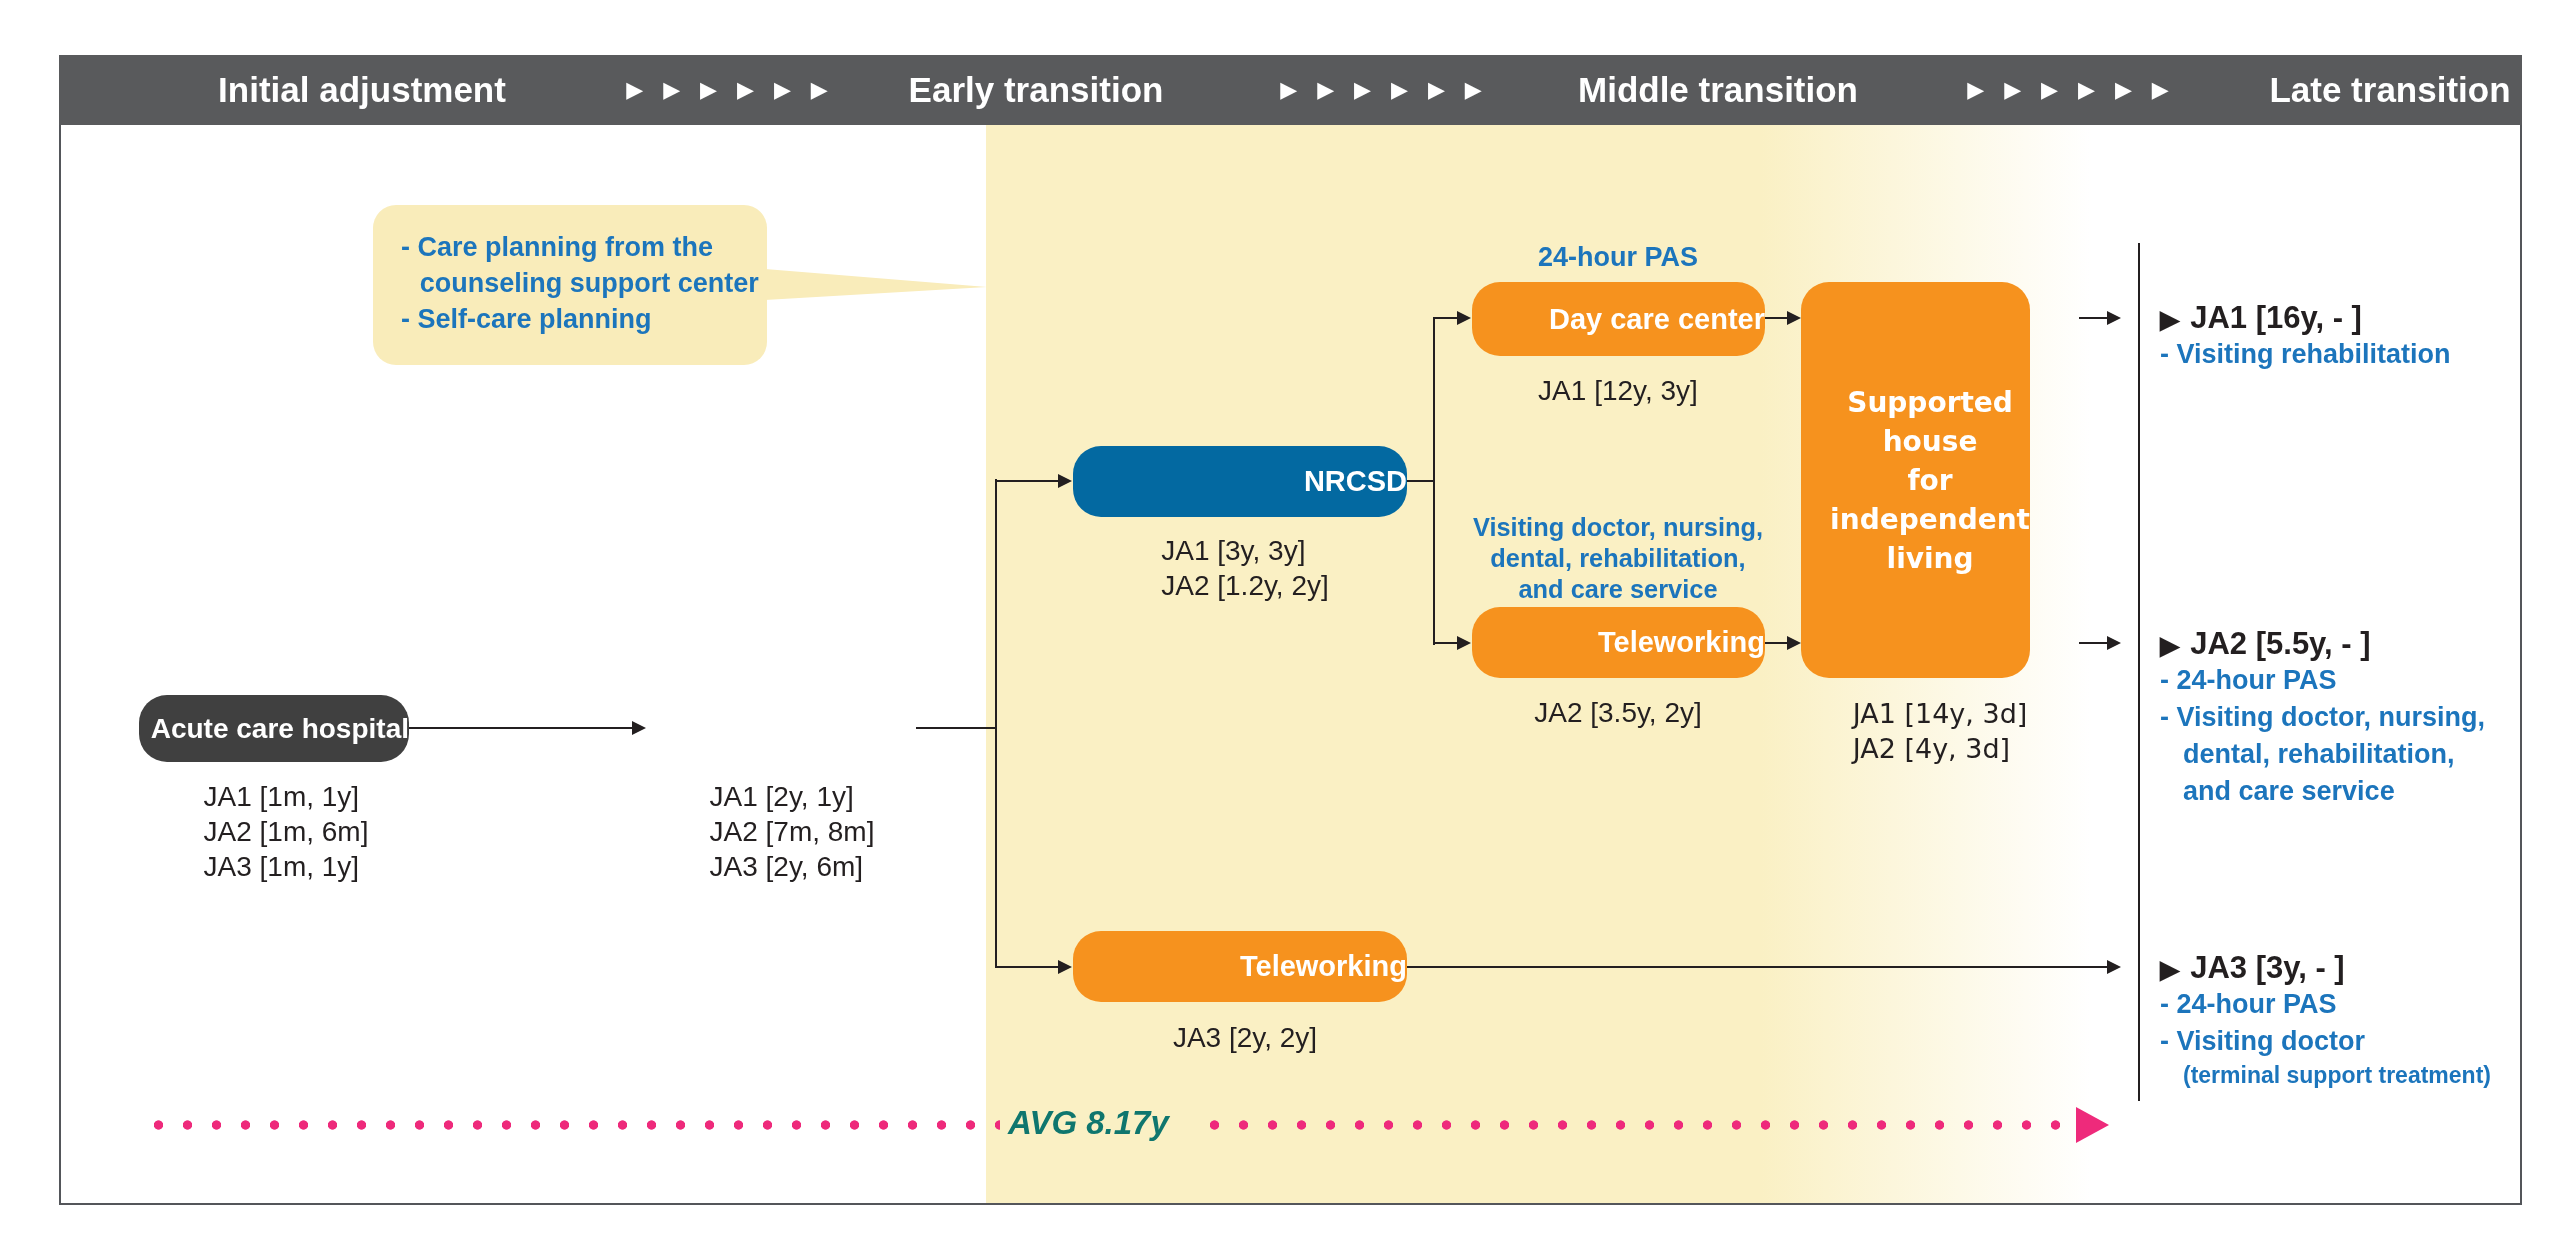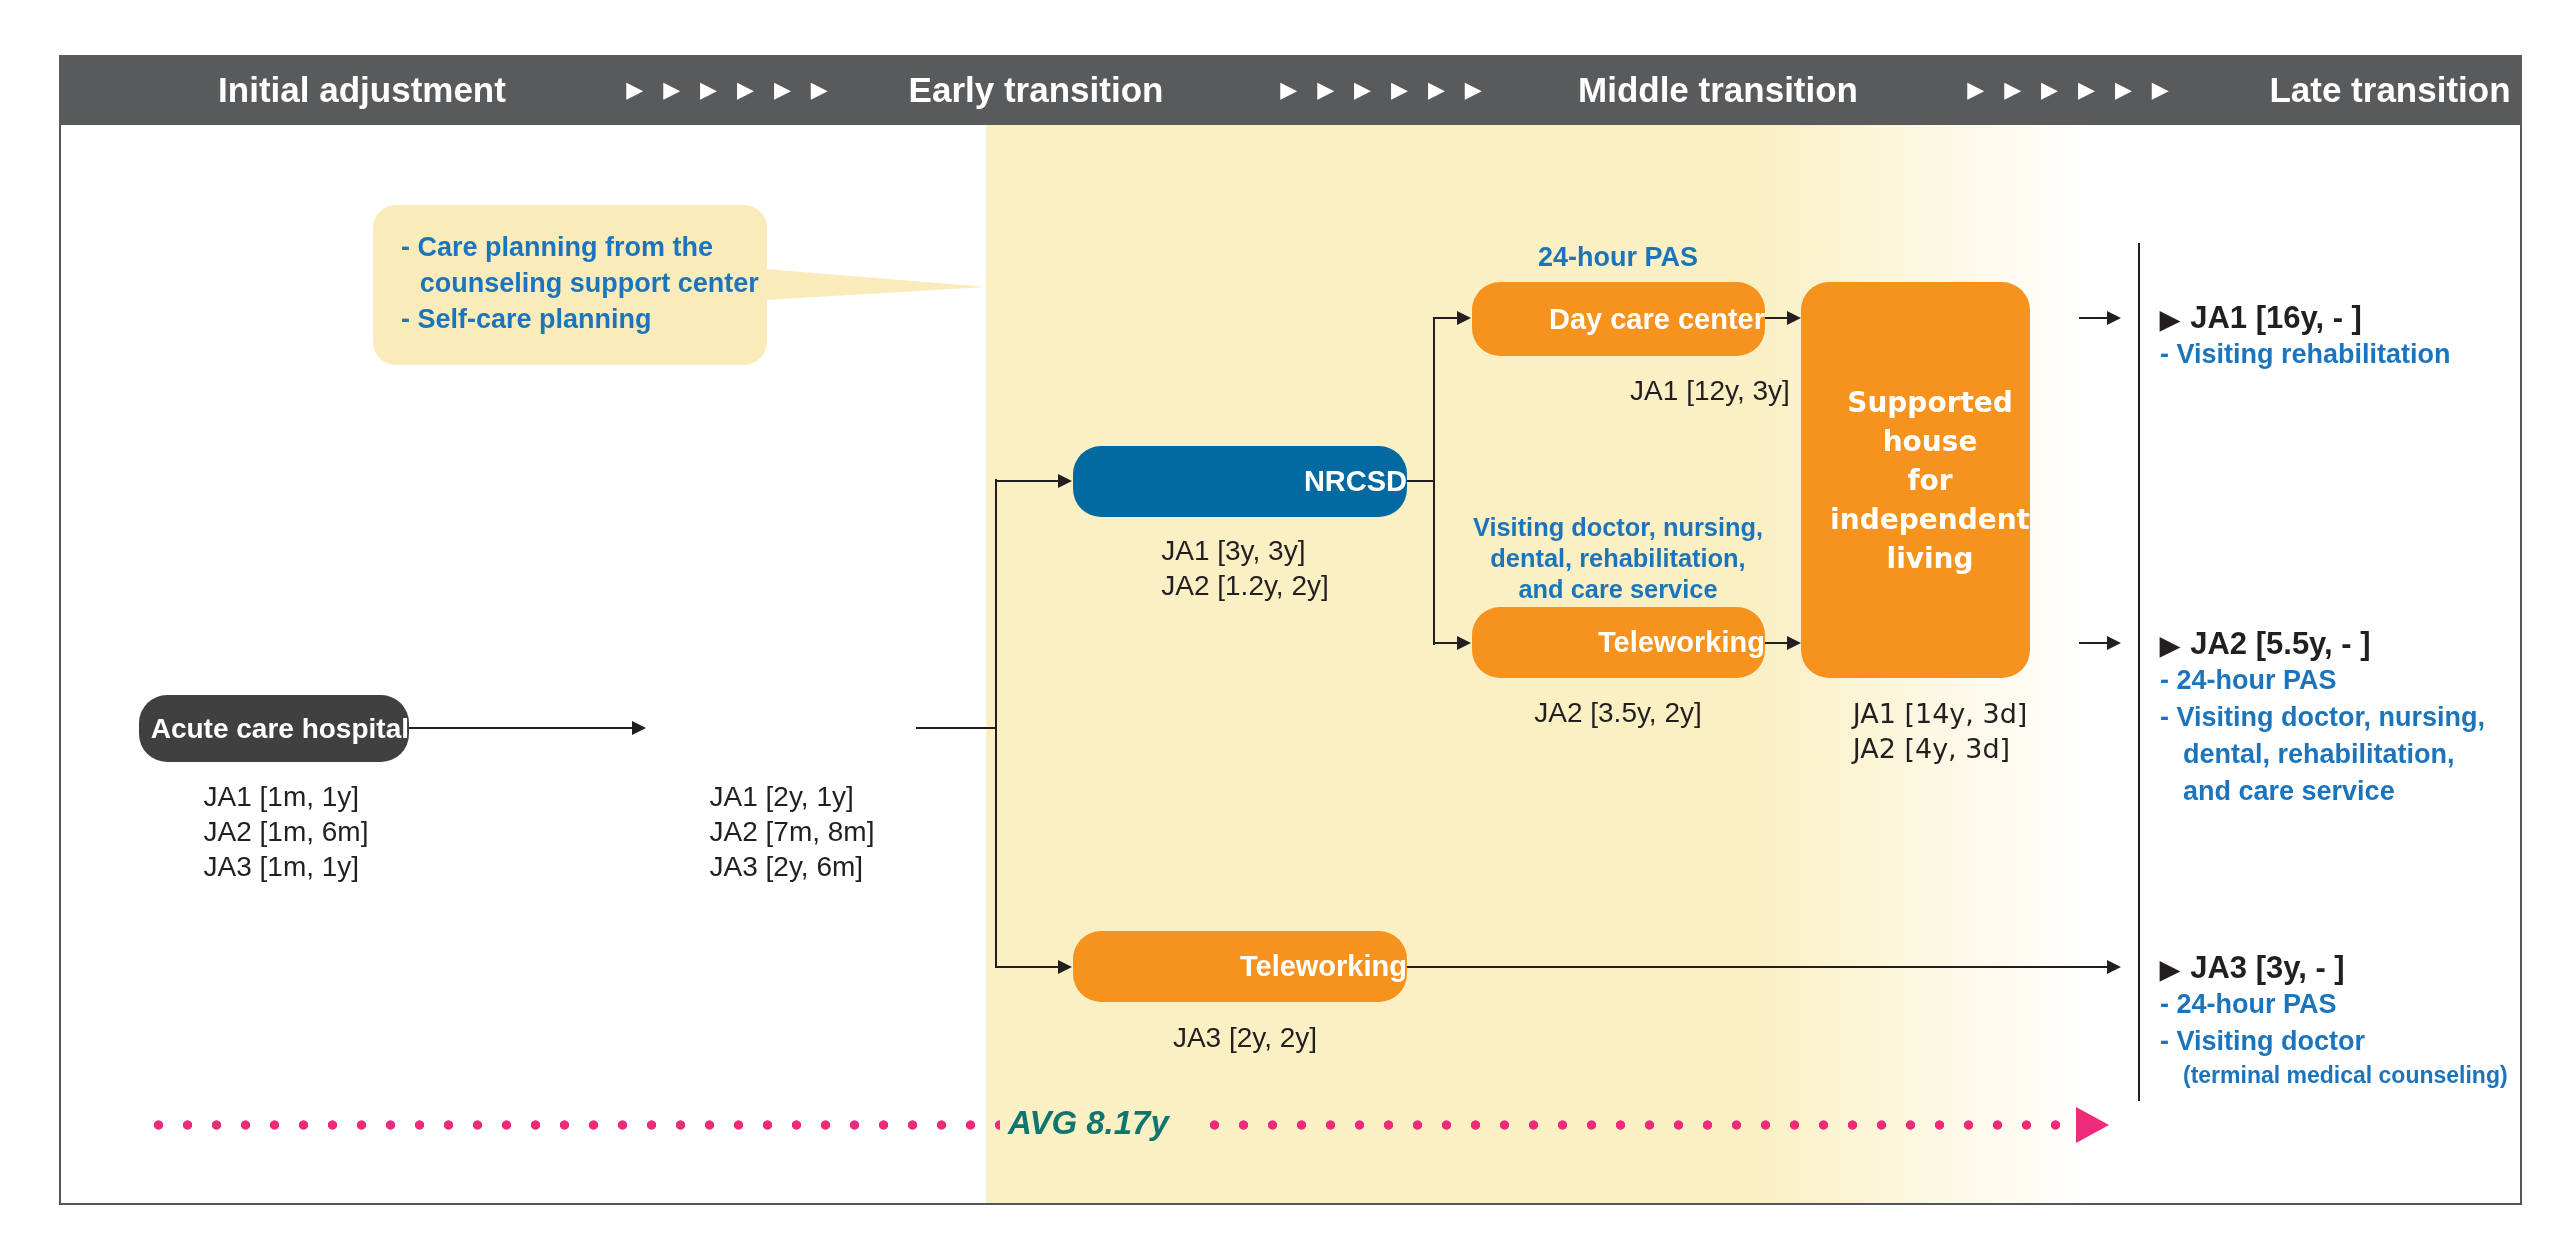--- a/index.html
+++ b/index.html
@@ -104,21 +104,21 @@
   </div>
   <div class="note" style="left:1245px;top:533px;">
     <div>JA1 [3y, 3y]</div>
     <div>JA2 [1.2y, 2y]</div>
   </div>
 
   <div class="bluetag" style="left:1618px;top:242px;font-size:27px;">24-hour PAS</div>
   <div class="box orange" style="left:1472px;top:282px;width:293px;height:74px;font-size:29px;">
     <span>Day care center</span>
   </div>
-  <div class="note center" style="left:1710px;top:373px;">
+  <div class="note center" style="left:1618px;top:373px;">
     <div>JA1 [12y, 3y]</div>
   </div>
 
   <div class="bluetag" style="left:1618px;top:512px;font-size:25.4px;line-height:31px;">
     <div>Visiting doctor, nursing,</div>
     <div>dental, rehabilitation,</div>
     <div>and care service</div>
   </div>
   <div class="box orange" style="left:1472px;top:607px;width:293px;height:71px;font-size:29px;">
     <span>Teleworking</span>
@@ -185,21 +185,21 @@
     <div class="oitem">- 24-hour PAS</div>
     <div class="oitem">- Visiting doctor, nursing,</div>
     <div class="oitem ind">dental, rehabilitation,</div>
     <div class="oitem ind">and care service</div>
   </div>
 
   <div class="outcome" style="top:951px;">
     <div class="otitle"><span class="omark">▶</span><span>JA3 [3y, - ]</span></div>
     <div class="oitem">- 24-hour PAS</div>
     <div class="oitem">- Visiting doctor</div>
-    <div class="osub">(terminal medical counseling)</div>
+    <div class="osub">(terminal support treatment)</div>
   </div>
 
   <div class="dots" style="left:144px;width:856px;"></div>
   <div class="avg">AVG 8.17y</div>
   <div class="dots" style="left:1200px;width:869px;"></div>
   <div class="pinkarr"></div>
 
 </div>
 
 

